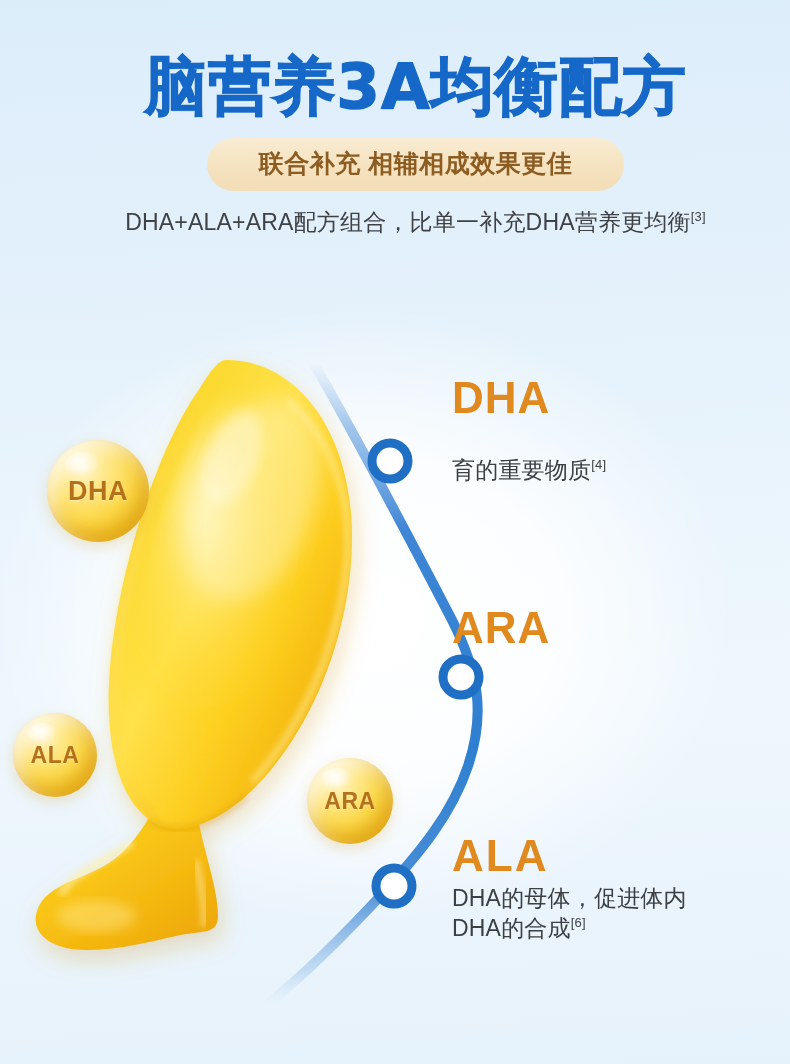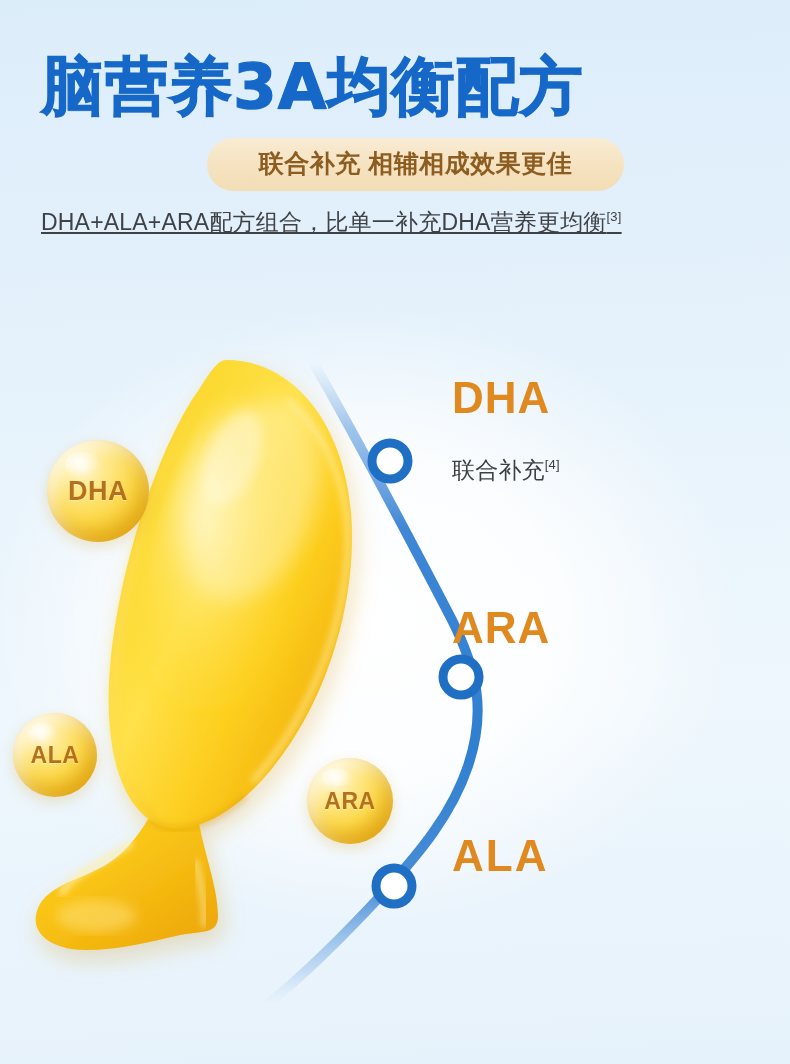--- a/index.html
+++ b/index.html
@@ -20,21 +20,21 @@
       radial-gradient(ellipse 520px 430px at 46% 58%, #ffffff 0%, rgba(255,255,255,0.82) 38%, rgba(255,255,255,0.0) 72%),
       linear-gradient(178deg, #dcedfa 0%, #e2f0fb 22%, #e9f4fc 46%, #eef7fd 66%, #eaf4fc 84%, #e6f2fb 100%);
     overflow: hidden;
   }
 
   
   .header {
     position: absolute;
     top: 0; left: 0; right: 0;
     padding-top: 54px;
-    text-align: left;
+    text-align: center;
     z-index: 6;
     margin-left: 41px;
   }
 
   .main-title {
     font-family: "DejaVu Sans", "Liberation Sans", sans-serif;
     font-size: 63px;
     font-weight: 700;
     line-height: 1.04;
     letter-spacing: 1px;
@@ -61,21 +61,20 @@
     color: #8c5c21;
     white-space: nowrap;
   }
 
   .lede {
     margin-top: 16px;
     font-size: 23px;
     color: #3f4145;
     letter-spacing: 0.2px;
     white-space: nowrap;
-    text-decoration: underline;
   }
   .lede .sup {
     font-size: 13px;
     vertical-align: super;
     line-height: 0;
   }
 
   
   .arc-layer {
     position: absolute;
@@ -307,27 +306,31 @@
       </g>
     </svg>
   </div>
 
   <div class="info-list">
 
     <div class="info-item" id="info-dha">
       <div class="info-head">DHA</div>
       <div class="info-body">
         <br>
-        <span>联合补充</span><span class="sup">[4]</span>
+        <span>育的重要物质</span><span class="sup">[4]</span>
       </div>
     </div>
 
     <div class="info-item" id="info-ara">
       <div class="info-head">ARA</div>
     </div>
 
     <div class="info-item" id="info-ala">
       <div class="info-head">ALA</div>
+      <div class="info-body">
+        <span>DHA的母体，促进体内</span><br>
+        <span>DHA的合成</span><span class="sup">[6]</span>
+      </div>
     </div>
 
   </div>
 
 </div>
 
 </body></html>

